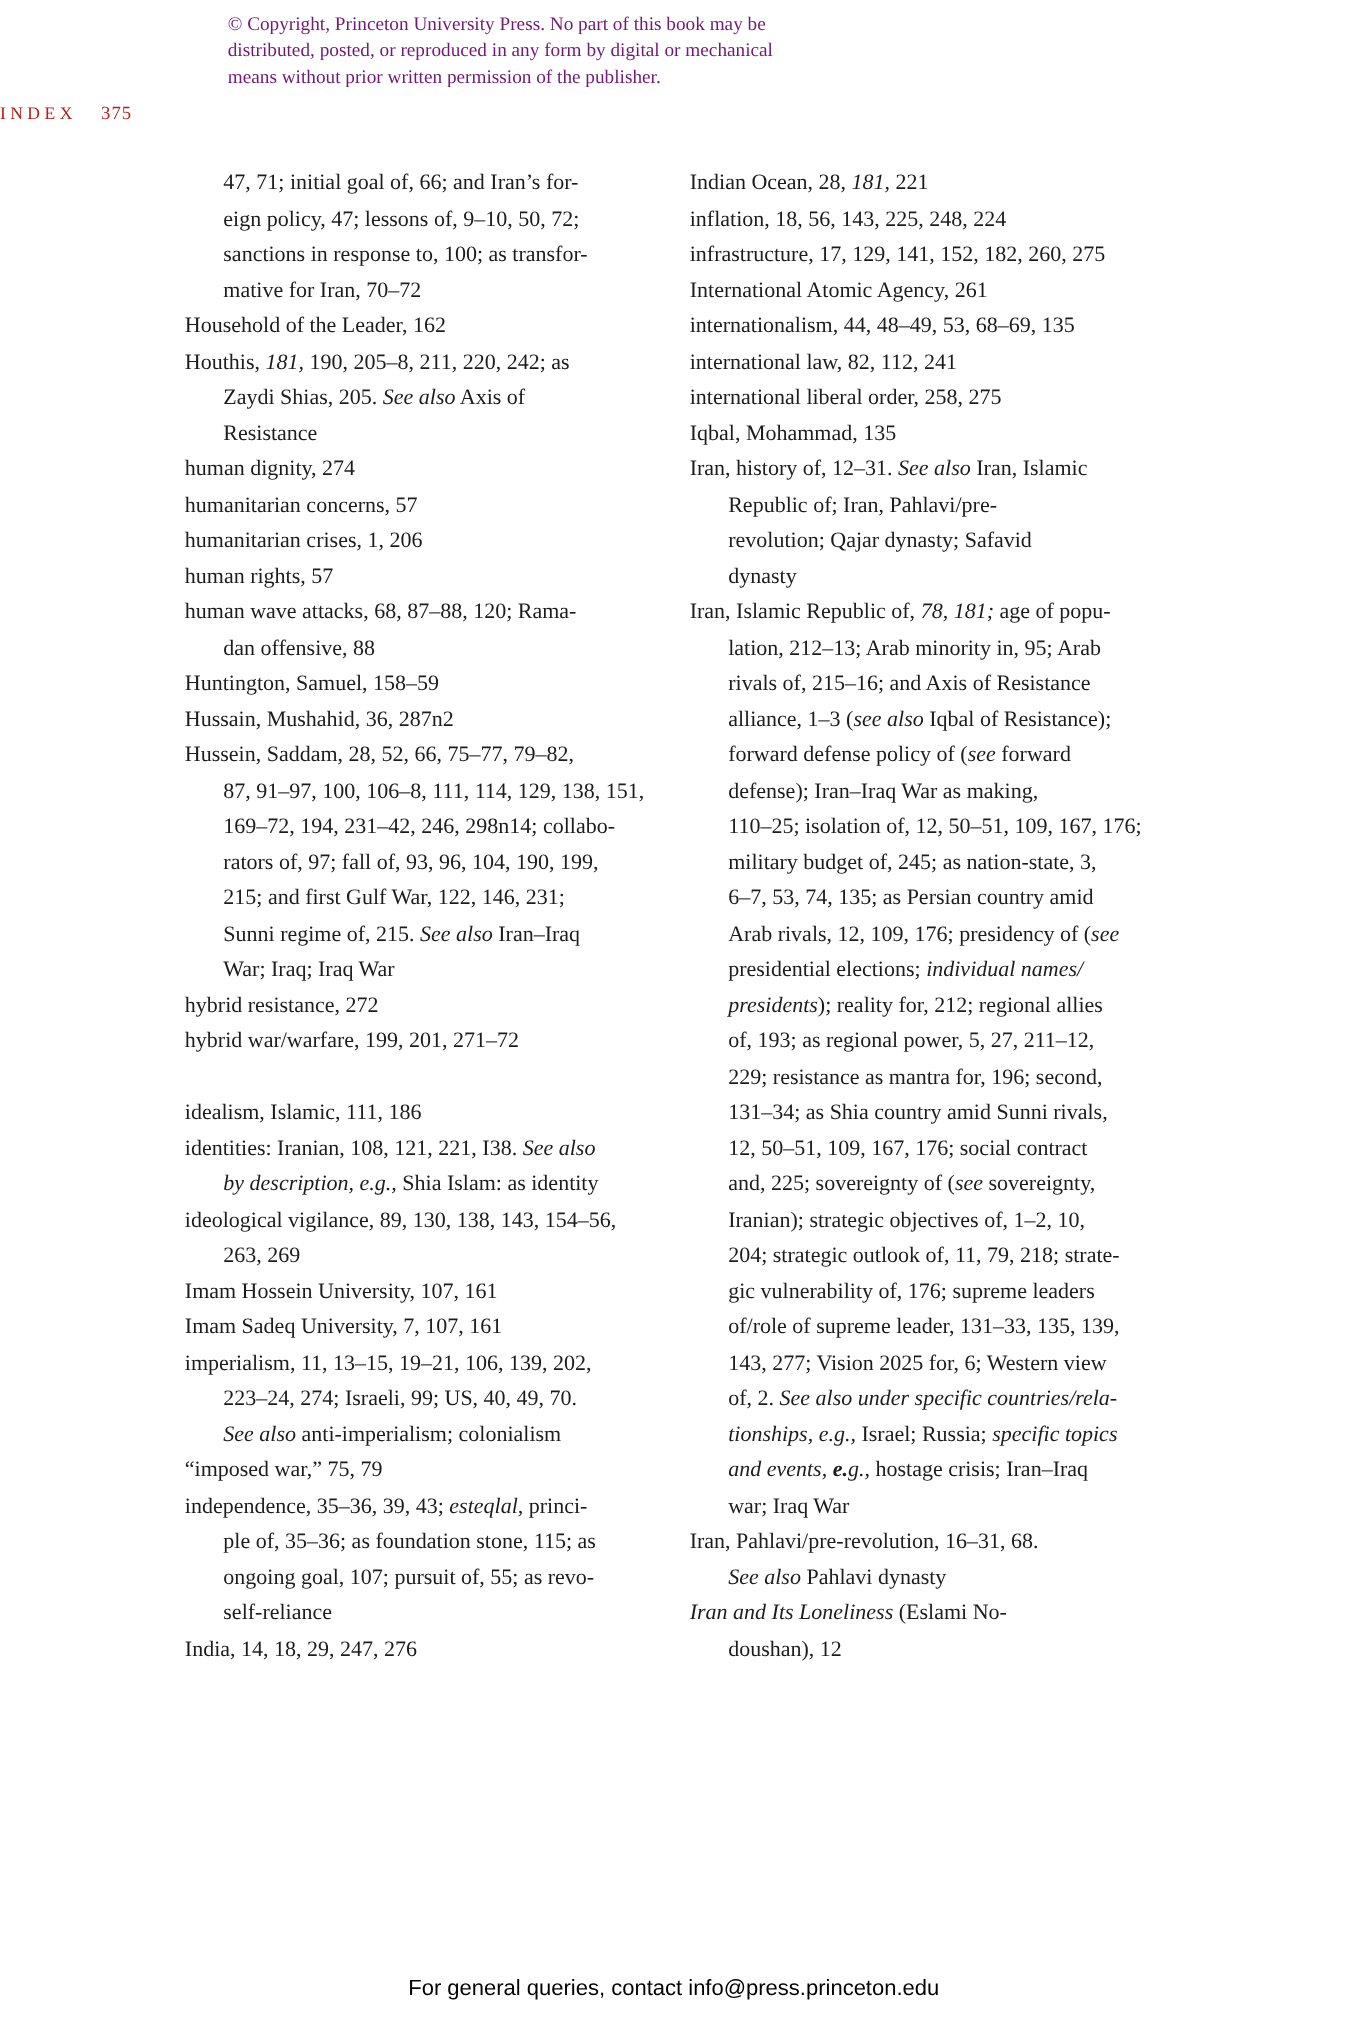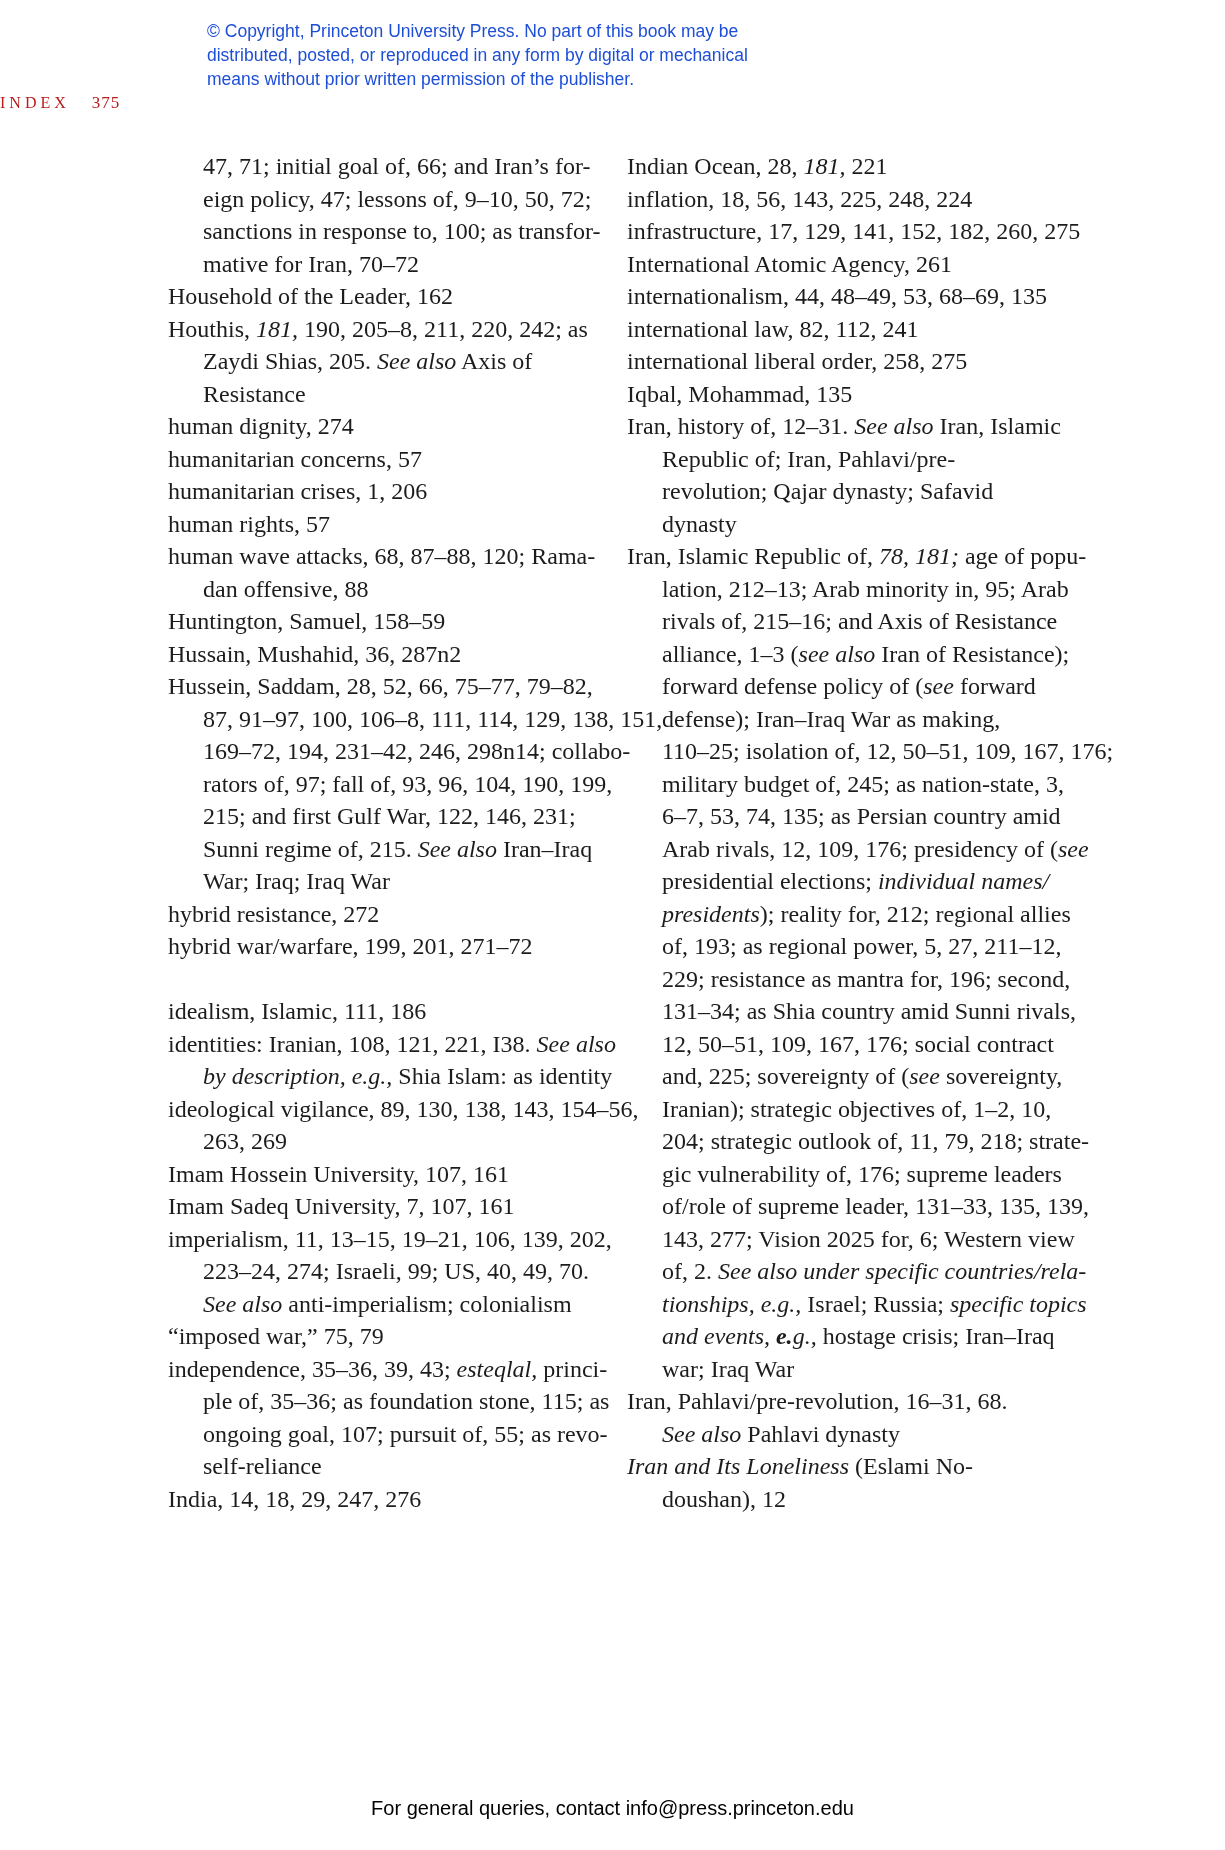--- a/index.html
+++ b/index.html
@@ -6,25 +6,25 @@
   .page{
     position:relative;
     width:1225px;
     height:1850px;
     background:#ffffff;
     overflow:hidden;
   }
   .copyright{
     position:absolute;
     left:207px;
-    top:19px;
-    font-family:Liberation Sans, sans-serif;
+    top:9px;
+    font-family:Liberation Serif, serif;
     font-size:17.5px;
     line-height:24px;
-    color:#1d4ed8;
+    color:#701a75;
     white-space:nowrap;
   }
   .pagehead{
     position:absolute;
     top:93px;
     left:0;
     width:100%;
     text-align:left;
     font-family:"Liberation Serif",serif;
     color:#b91c1c;
@@ -35,21 +35,21 @@
   }
   .pagehead .pagenum{
     font-size:17px;
     margin-left:22px;
     letter-spacing:1px;
   }
   .col{
     position:absolute;
     top:150px;
     font-family:"Liberation Serif",serif;
-    font-size:24px;
+    font-size:20px;
     line-height:32.5px;
     color:#1c1c1c;
   }
   .col.left{ left:168px; width:430px; }
   .col.right{ left:627px; width:450px; }
   .line{ white-space:nowrap; height:32.5px; }
   .line.ind{ padding-left:35px; }
   .line.blank{ height:32.5px; }
   .it{ font-style:italic;text-align:right; }
   .bd{ font-weight:bold; }
@@ -132,21 +132,21 @@
       <div class="line"><span>international law, 82, 112, 241</span></div>
       <div class="line"><span>international liberal order, 258, 275</span></div>
       <div class="line"><span>Iqbal, Mohammad, 135</span></div>
       <div class="line"><span>Iran, history of, 12–31. </span><span class="it">See also</span><span> Iran, Islamic</span></div>
       <div class="line ind"><span>Republic of; Iran, Pahlavi/pre-</span></div>
       <div class="line ind"><span>revolution; Qajar dynasty; Safavid</span></div>
       <div class="line ind"><span>dynasty</span></div>
       <div class="line"><span>Iran, Islamic Republic of, </span><span class="it">78, 181;</span><span> age of popu-</span></div>
       <div class="line ind"><span>lation, 212–13; Arab minority in, 95; Arab</span></div>
       <div class="line ind"><span>rivals of, 215–16; and Axis of Resistance</span></div>
-      <div class="line ind"><span>alliance, 1–3 (</span><span class="it">see also</span><span> Iran of Resistance);</span></div>
+      <div class="line ind"><span>alliance, 1–3 (</span><span class="it">see also</span><span> Iqbal of Resistance);</span></div>
       <div class="line ind"><span>forward defense policy of (</span><span class="it">see</span><span> forward</span></div>
       <div class="line ind"><span>defense); Iran–Iraq War as making,</span></div>
       <div class="line ind"><span>110–25; isolation of, 12, 50–51, 109, 167, 176;</span></div>
       <div class="line ind"><span>military budget of, 245; as nation-state, 3,</span></div>
       <div class="line ind"><span>6–7, 53, 74, 135; as Persian country amid</span></div>
       <div class="line ind"><span>Arab rivals, 12, 109, 176; presidency of (</span><span class="it">see</span></div>
       <div class="line ind"><span>presidential elections; </span><span class="it">individual names/</span></div>
       <div class="line ind"><span class="it">presidents</span><span>); reality for, 212; regional allies</span></div>
       <div class="line ind"><span>of, 193; as regional power, 5, 27, 211–12,</span></div>
       <div class="line ind"><span>229; resistance as mantra for, 196; second,</span></div>

